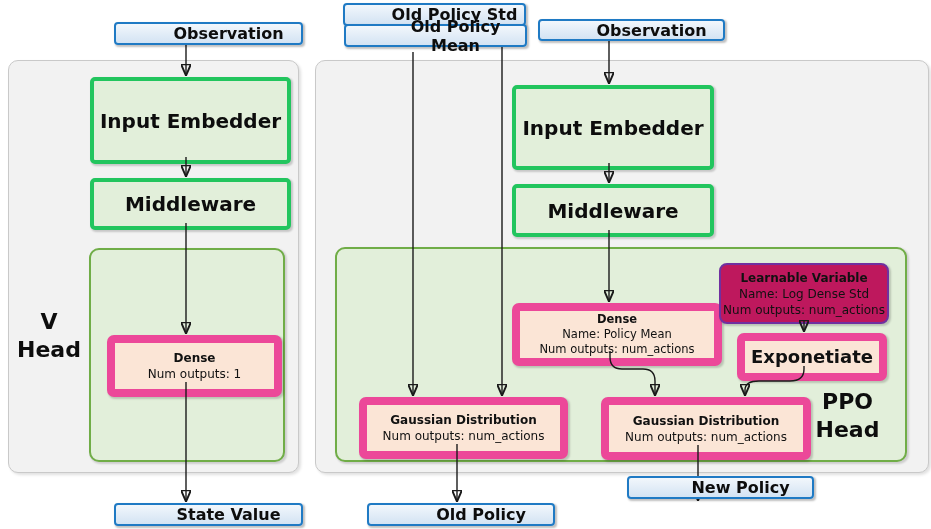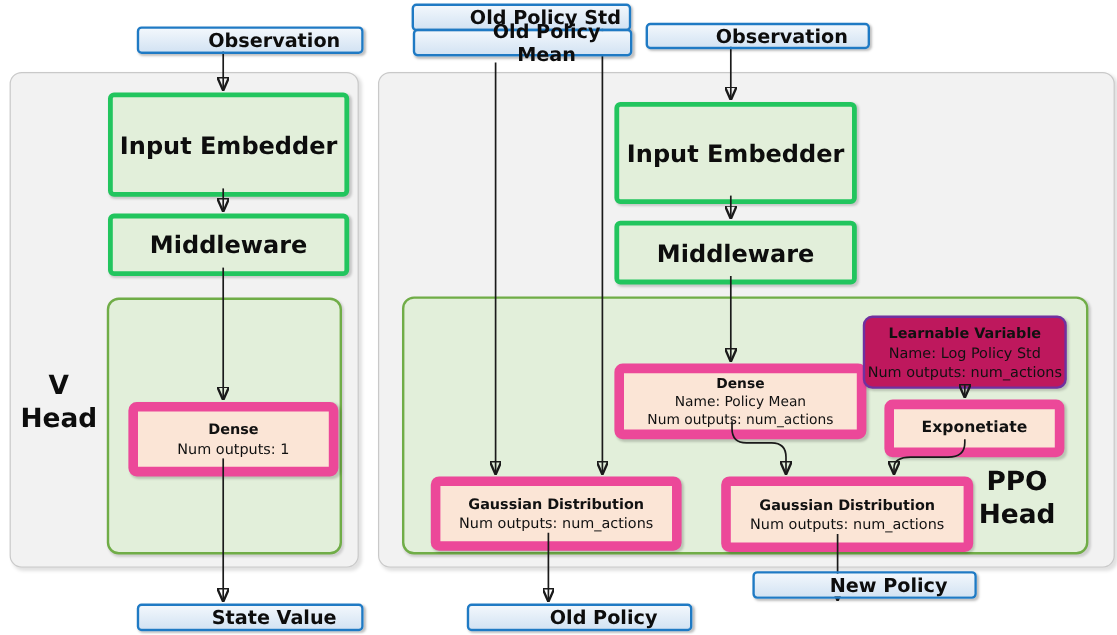--- a/index.html
+++ b/index.html
@@ -76,25 +76,25 @@
   <div class="node gbox" style="left:512px;top:184px;width:194px;height:45px;">
     <span class="big-label">Middleware</span>
   </div>
   <div class="node obox tight" style="left:512px;top:303px;width:194px;height:47px;">
     <span class="title">Dense</span>
     <span class="line">Name: Policy Mean</span>
     <span class="line">Num outputs: num_actions</span>
   </div>
   <div class="node pbox" style="left:719px;top:263px;width:166px;height:57px;">
     <span class="title">Learnable Variable</span>
-    <span class="line">Name: Log Policy Std</span>
+    <span class="line">Name: Log Dense Std</span>
     <span class="line">Num outputs: num_actions</span>
   </div>
   <div class="node obox" style="left:737px;top:333px;width:134px;height:32px;">
-    <span class="title" style="font-size:13px;">Exponetiate</span>
+    <span class="title" style="font-size:18px;">Exponetiate</span>
   </div>
   <div class="node obox" style="left:359px;top:397px;width:193px;height:46px;">
     <span class="title">Gaussian Distribution</span>
     <span class="line">Num outputs: num_actions</span>
   </div>
   <div class="node obox" style="left:601px;top:397px;width:194px;height:47px;">
     <span class="title">Gaussian Distribution</span>
     <span class="line">Num outputs: num_actions</span>
   </div>
 
@@ -118,16 +118,16 @@
     <path d="M482 12 L494 12 Q502 12 502 20 L502 395" marker-end="url(#arrow)"></path>
     <path d="M457 444 L457 501" marker-end="url(#arrow)"></path>
     <path d="M698 445 L698 500" marker-end="url(#arrow)"></path>
   </svg>
 
   <div class="pill" style="left:114px;top:22px;width:145px;height:19px;">Observation</div>
   <div class="pill" style="left:343px;top:3px;width:139px;height:19px;">Old Policy Std</div>
   <div class="pill" style="left:344px;top:24px;width:139px;height:19px;">Old Policy Mean</div>
   <div class="pill" style="left:538px;top:19px;width:143px;height:18px;">Observation</div>
   <div class="pill" style="left:114px;top:503px;width:145px;height:19px;">State Value</div>
-  <div class="pill" style="left:389px;top:503px;width:144px;height:19px;">Old Policy</div>
+  <div class="pill" style="left:367px;top:503px;width:144px;height:19px;">Old Policy</div>
   <div class="pill" style="left:627px;top:476px;width:143px;height:19px;">New Policy</div>
 
 </div>
 
 </body></html>

